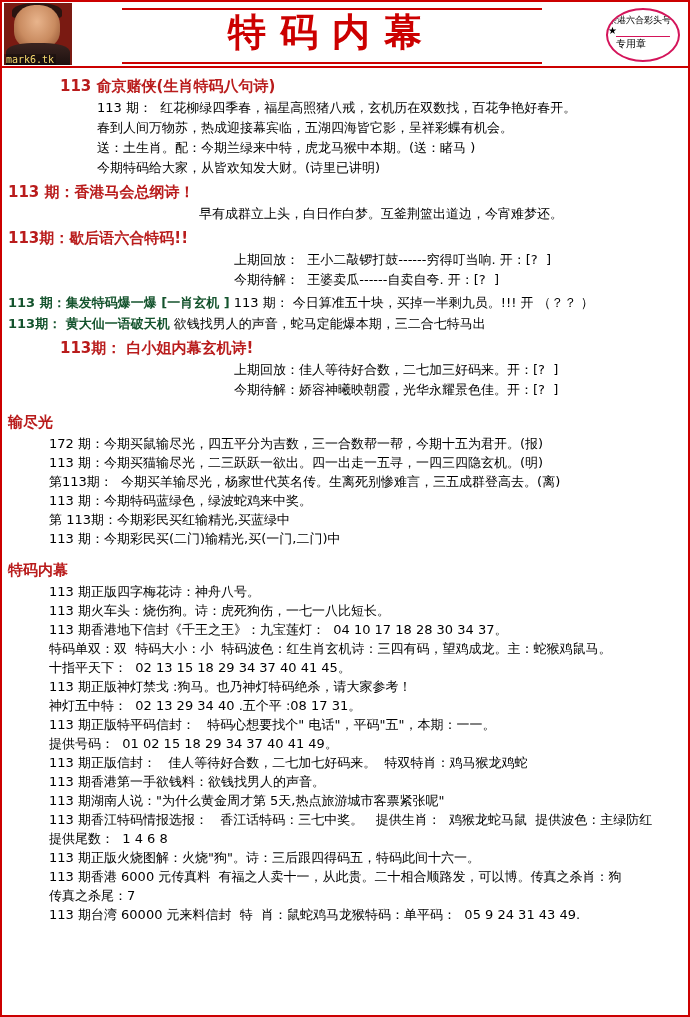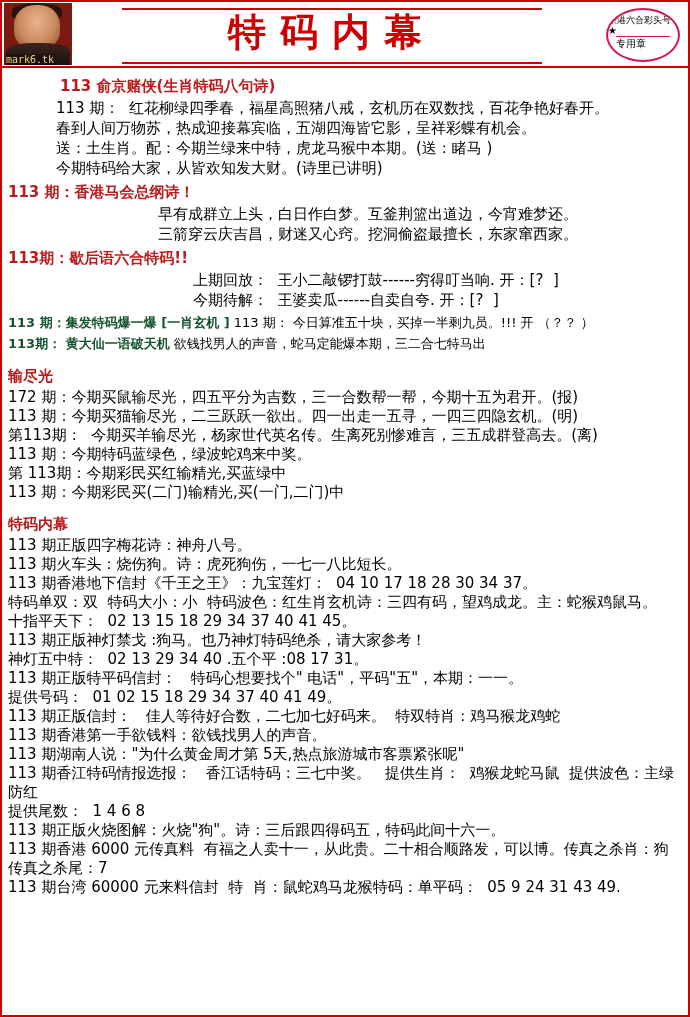--- a/index.html
+++ b/index.html
@@ -135,23 +135,24 @@
   }
   .sec-head {
     color: #b91c1c;
     font-weight: bold;
     font-size: 15px;
     line-height: 22px;
     margin: 3px 0 1px 0;
   }
   .sec-head.indent { padding-left: 52px; }
   .line {
-    font-size: 15px;
+    font-size: 13px;
     line-height: 20px;
     white-space: pre-wrap;
+    margin-left: 41px;
   }
   .line.indent1 { padding-left: 48px; }
   .line.indent3 { padding-left: 150px; }
   .line.indent4 { padding-left: 185px; }
   .mixed { font-size: 13px; line-height: 21px; }
   .mixed .red { color: #14532d; font-weight: bold; }
   .tight { line-height: 19px; }
   .blk { margin-bottom: 2px; }
   .spacer { height: 6px; }
 </style>
@@ -187,40 +188,44 @@
       <div class="sec-head indent">113 俞京赌侠(生肖特码八句诗)</div>
       <div class="line indent1">113 期：  红花柳绿四季春，福星高照猪八戒，玄机历在双数找，百花争艳好春开。</div>
       <div class="line indent1">春到人间万物苏，热成迎接幕宾临，五湖四海皆它影，呈祥彩蝶有机会。</div>
       <div class="line indent1">送：土生肖。配：今期兰绿来中特，虎龙马猴中本期。(送：睹马 )</div>
       <div class="line indent1">今期特码给大家，从皆欢知发大财。(诗里已讲明)</div>
     </div>
 
     <div class="blk">
       <div class="sec-head">113 期：香港马会总纲诗！</div>
       <div class="line indent3">早有成群立上头，白日作白梦。互釜荆篮出道边，今宵难梦还。</div>
-      <div class="line indent3">三箭穿云庆吉昌，财迷又心窍。挖洞偷盗最擅长，东家窜西家。</div>
     </div>
 
     <div class="blk">
       <div class="sec-head">113期：歇后语六合特码!!</div>
       <div class="line indent4">上期回放：  王小二敲锣打鼓------穷得叮当响. 开：[?  ]</div>
       <div class="line indent4">今期待解：  王婆卖瓜------自卖自夸. 开：[?  ]</div>
     </div>
 
     <div class="blk">
       <div class="mixed">
         <span class="red">113 期：集发特码爆一爆 [一肖玄机 ]</span>
         <span>113 期：  今日算准五十块，买掉一半剩九员。!!!   开 （？？ ）</span>
       </div>
       <div class="mixed">
         <span class="red">113期：  黄大仙一语破天机</span>
         <span>欲钱找男人的声音，蛇马定能爆本期，三二合七特马出</span>
       </div>
     </div>
 
+    <div class="blk">
+      <div class="sec-head indent">113期：  白小姐内幕玄机诗!</div>
+      <div class="line indent4">上期回放：佳人等待好合数，二七加三好码来。开：[?  ]</div>
+      <div class="line indent4">今期待解：娇容神曦映朝霞，光华永耀景色佳。开：[?  ]</div>
+    </div>
 
     <div class="spacer"></div>
 
     <div class="blk">
       <div class="sec-head">输尽光</div>
       <div class="line tight">172 期：今期买鼠输尽光，四五平分为吉数，三一合数帮一帮，今期十五为君开。(报)</div>
       <div class="line tight">113 期：今期买猫输尽光，二三跃跃一欲出。四一出走一五寻，一四三四隐玄机。(明)</div>
       <div class="line tight">第113期：  今期买羊输尽光，杨家世代英名传。生离死别惨难言，三五成群登高去。(离)</div>
       <div class="line tight">113 期：今期特码蓝绿色，绿波蛇鸡来中奖。</div>
       <div class="line tight">第 113期：今期彩民买红输精光,买蓝绿中</div>

